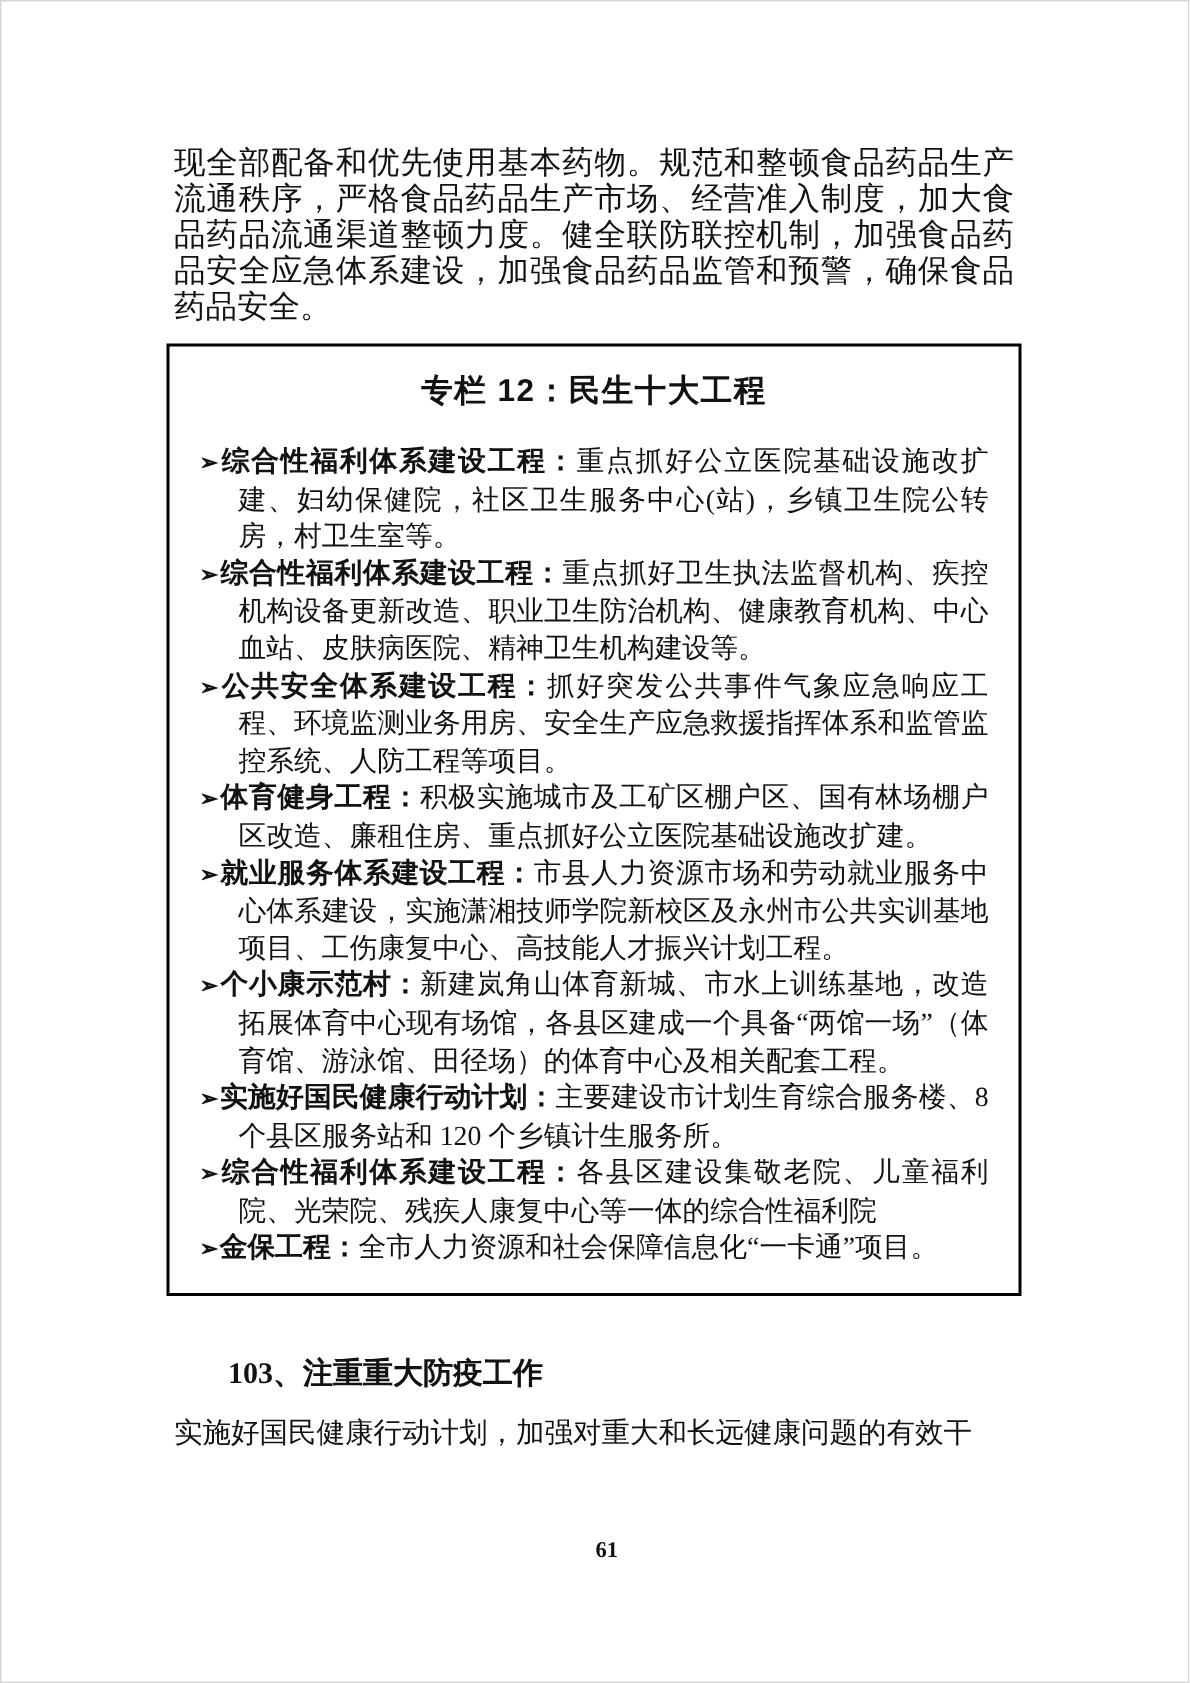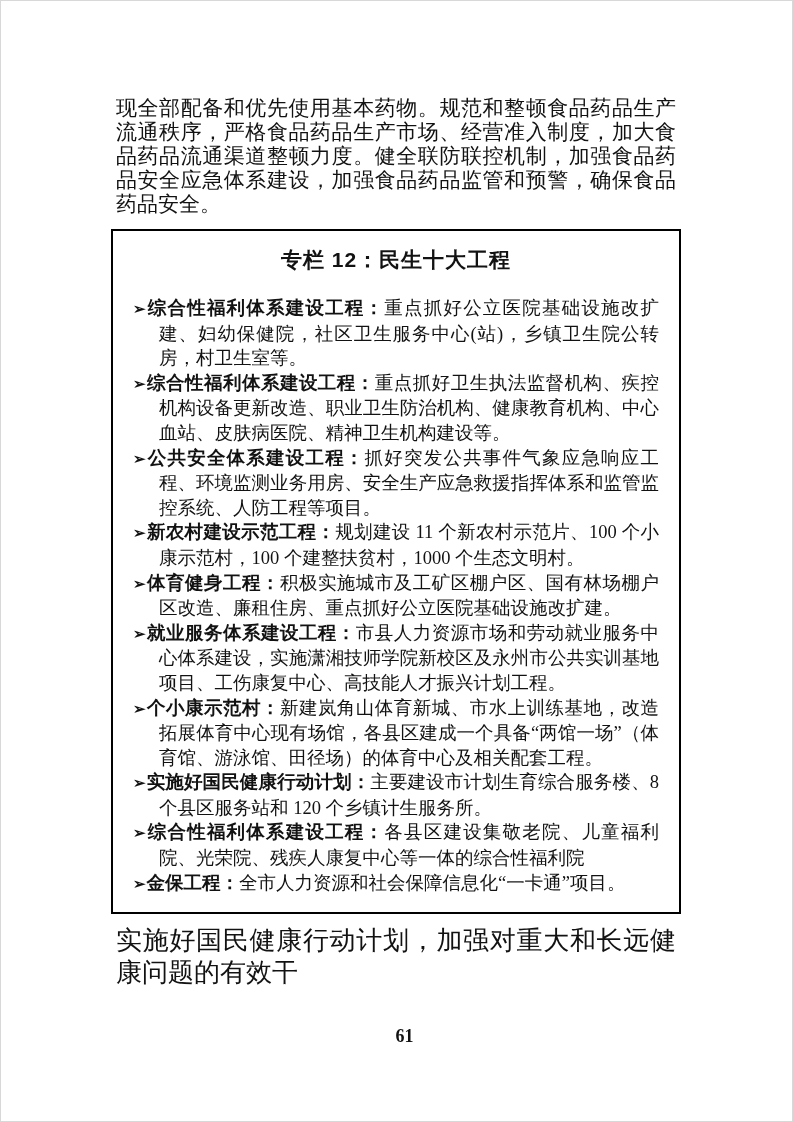--- a/index.html
+++ b/index.html
@@ -57,55 +57,55 @@
     font-weight:bold;
   }
   .sec-head {
     margin:38px 0 0 36px;
     font-size:20px;
     font-weight:bold;
     font-family:"Liberation Serif","DejaVu Serif",serif;
   }
   .sec-para {
     margin:11px 0 0 0;
-    font-size:26px;
+    font-size:19px;
     line-height:32px;
     text-align:justify;
     text-justify:inter-ideograph;
   }
   .page-num {
     position:absolute;
     top:1026px;
     left:16px; right:0;
     text-align:center;
-    font-size:18px;
+    font-size:15px;
     font-weight:bold;
     font-family:"Liberation Serif","DejaVu Serif",serif;
   }
 </style>
 </head>
 <body>
 
 <div class="page">
 
   <p class="intro">现全部配备和优先使用基本药物。规范和整顿食品药品生产流通秩序，严格食品药品生产市场、经营准入制度，加大食品药品流通渠道整顿力度。健全联防联控机制，加强食品药品安全应急体系建设，加强食品药品监管和预警，确保食品药品安全。</p>
 
   <div class="column-box">
     <div class="box-title">专栏 12：民生十大工程</div>
     <ul class="box-list">
       <li><span class="bullet">➢</span><span class="item-label">综合性福利体系建设工程：</span><span class="item-text">重点抓好公立医院基础设施改扩建、妇幼保健院，社区卫生服务中心(站)，乡镇卫生院公转房，村卫生室等。</span></li>
       <li><span class="bullet">➢</span><span class="item-label">综合性福利体系建设工程：</span><span class="item-text">重点抓好卫生执法监督机构、疾控机构设备更新改造、职业卫生防治机构、健康教育机构、中心血站、皮肤病医院、精神卫生机构建设等。</span></li>
       <li><span class="bullet">➢</span><span class="item-label">公共安全体系建设工程：</span><span class="item-text">抓好突发公共事件气象应急响应工程、环境监测业务用房、安全生产应急救援指挥体系和监管监控系统、人防工程等项目。</span></li>
-      <li><span class="bullet">➢</span><span class="item-label">新农村建设示范工程：</span><span class="item-text">规划建设 11 个新农村示范片、100 个小康示范村，100 个建整扶贫村，1000 个生态文明村。</span></li>
       <li><span class="bullet">➢</span><span class="item-label">体育健身工程：</span><span class="item-text">积极实施城市及工矿区棚户区、国有林场棚户区改造、廉租住房、重点抓好公立医院基础设施改扩建。</span></li>
       <li><span class="bullet">➢</span><span class="item-label">就业服务体系建设工程：</span><span class="item-text">市县人力资源市场和劳动就业服务中心体系建设，实施潇湘技师学院新校区及永州市公共实训基地项目、工伤康复中心、高技能人才振兴计划工程。</span></li>
       <li><span class="bullet">➢</span><span class="item-label">个小康示范村：</span><span class="item-text">新建岚角山体育新城、市水上训练基地，改造拓展体育中心现有场馆，各县区建成一个具备“两馆一场”（体育馆、游泳馆、田径场）的体育中心及相关配套工程。</span></li>
       <li><span class="bullet">➢</span><span class="item-label">实施好国民健康行动计划：</span><span class="item-text">主要建设市计划生育综合服务楼、8 个县区服务站和 120 个乡镇计生服务所。</span></li>
       <li><span class="bullet">➢</span><span class="item-label">综合性福利体系建设工程：</span><span class="item-text">各县区建设集敬老院、儿童福利院、光荣院、残疾人康复中心等一体的综合性福利院</span></li>
       <li><span class="bullet">➢</span><span class="item-label">金保工程：</span><span class="item-text">全市人力资源和社会保障信息化“一卡通”项目。</span></li>
     </ul>
   </div>
 
+  <div class="sec-head">103、注重重大防疫工作</div>
   <p class="sec-para">实施好国民健康行动计划，加强对重大和长远健康问题的有效干</p>
 
   <div class="page-num">61</div>
 
 </div>
 
 </body></html>

